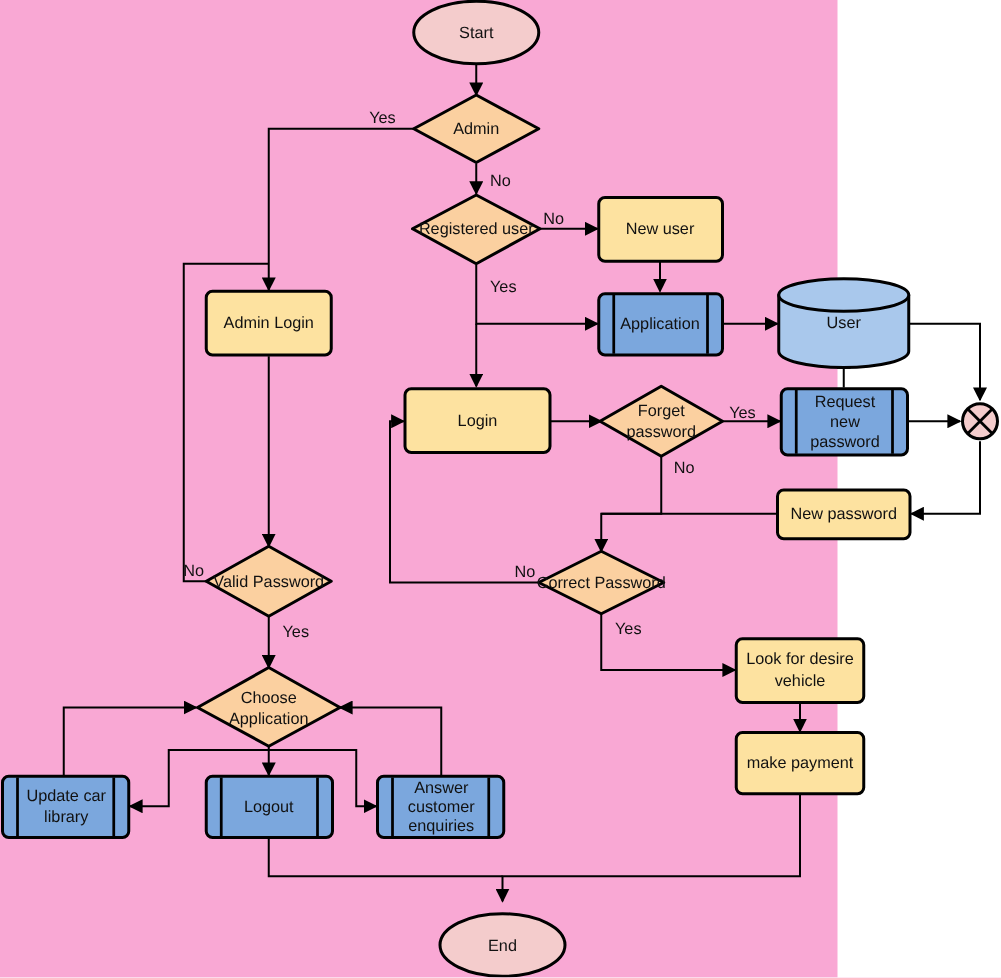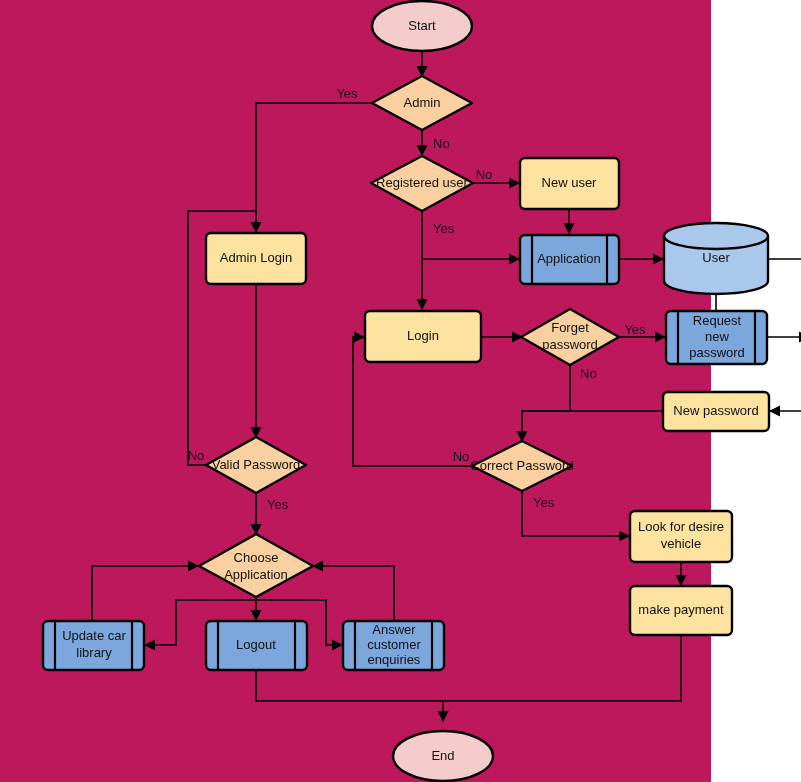--- a/index.html
+++ b/index.html
@@ -4,23 +4,22 @@
 <style>
   html, body {
     margin: 0;
     padding: 0;
     background: #ffffff;
   }
   #canvas {
     position: relative;
     width: 670px;
     height: 782px;
-    background: #be185d;
+    background: #f9a8d4;
     font-family: "Liberation Sans", sans-serif;
-    padding-left: 41px;
   }
   svg#diagram {
     display: block;
     width: 801px;
     height: 782px;
   }
   .node-text {
     font-family: "Liberation Sans", sans-serif;
     font-size: 13px;
     fill: #111111;

